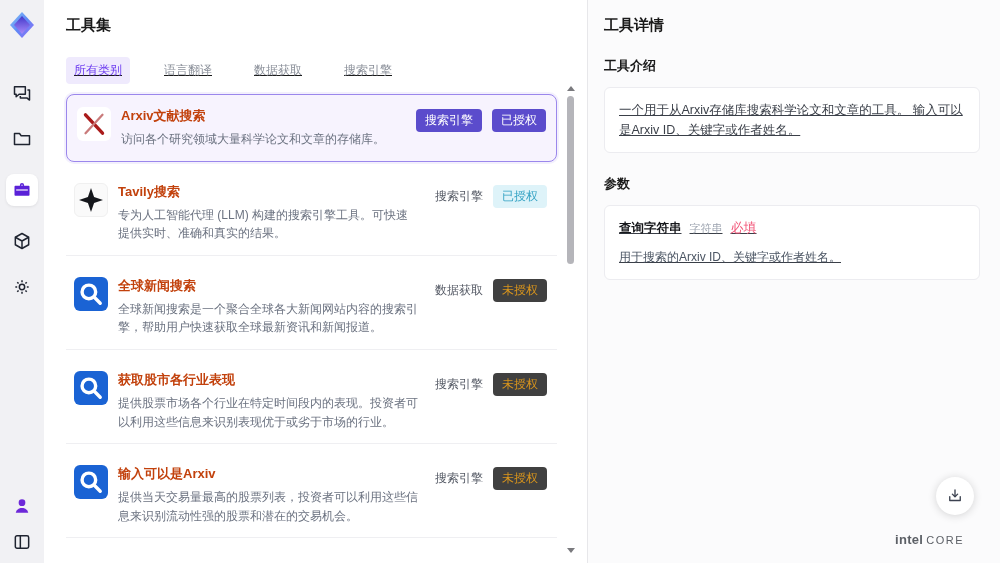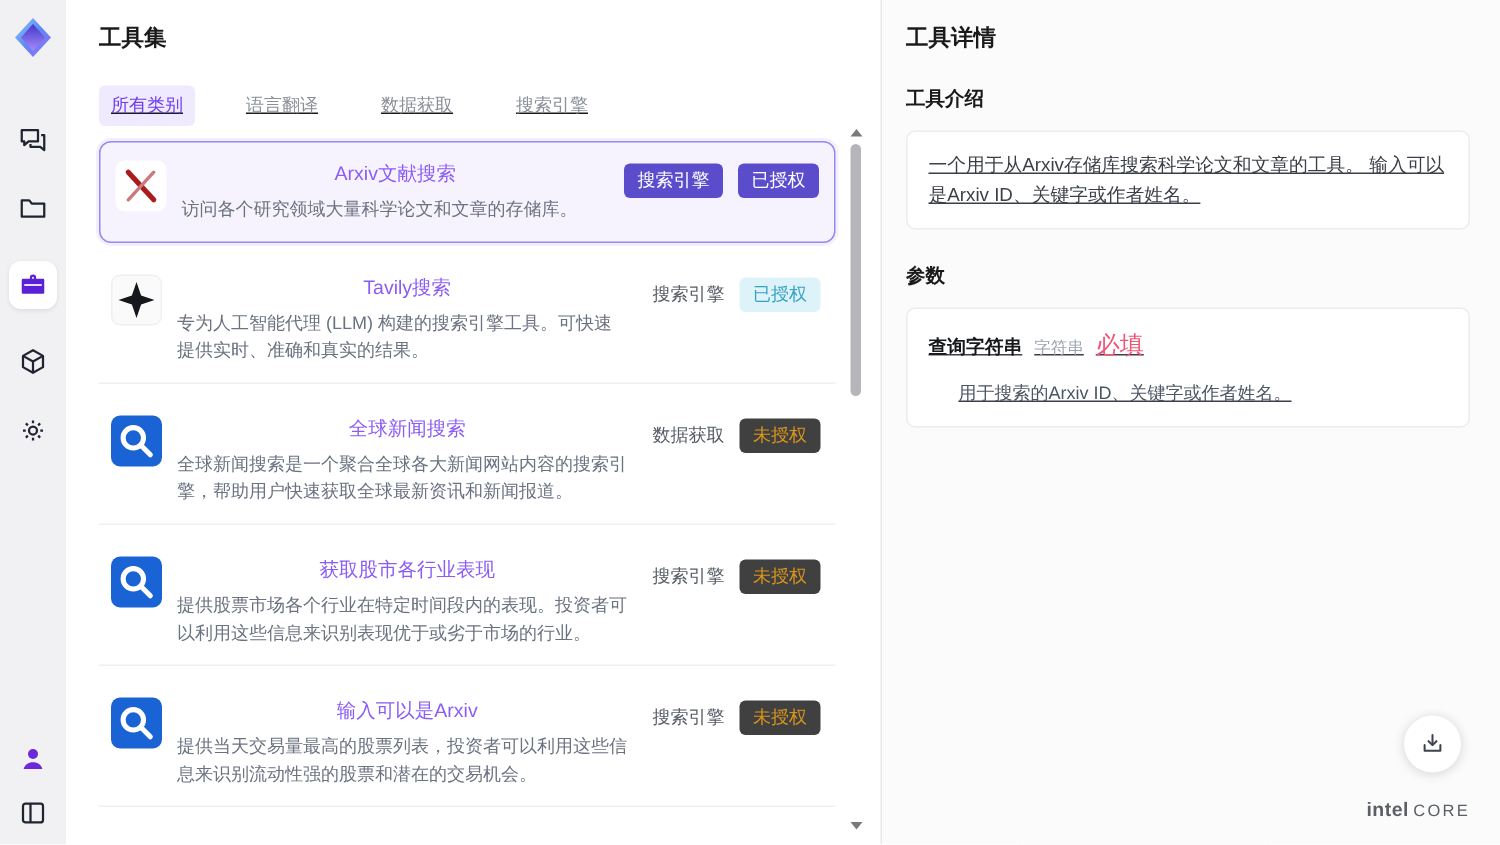--- a/index.html
+++ b/index.html
@@ -32,21 +32,21 @@
   .card { display:flex; align-items:flex-start; gap:10px; padding:12px 10px 12px 8px;
     border-bottom:1px solid #efeff2; margin-bottom:9px; cursor:pointer; background:#fff; }
   .card.selected { border:1px solid #9b87ec; background:#f7f3fe; border-radius:8px;
     box-shadow:0 0 0 2px rgba(155,135,236,.12); padding:12px 10px; }
   .tool-icon { width:34px; height:34px; border-radius:6px; flex-shrink:0; display:flex;
     align-items:center; justify-content:center; }
   .tool-icon.light { background:#fafafa; border:1px solid #f0f0f0; }
   .tool-icon.white { background:#fff; }
   .tool-icon.blue { background:#1a63d4; }
   .card-body { flex:1; min-width:0; }
-  .card-title { font-size:13px; font-weight:normal; color:#8b5cf6;text-align:center; }
+  .card-title { font-size:13px; font-weight:bold; color:#c2410c; }
   .card-desc { font-size:12px; color:#6b7280; line-height:1.55; margin-top:5px; max-width:300px; }
   .card-side { display:flex; align-items:center; gap:10px; margin-left:auto; flex-shrink:0; margin-top:2px; }
   .chip { font-size:12px; padding:3px 9px; border-radius:4px; white-space:nowrap; }
   .chip.solid { background:#5b4ccc; color:#fff; }
   .cat-text { font-size:12px; color:#565b66; white-space:nowrap; }
   .chip.ok { background:#def3f9; color:#35a3c4; }
   .chip.no { background:#404040; color:#d9951c; }
 
   
   .sb { position:absolute; right:12px; top:86px; bottom:10px; width:8px; }
@@ -57,27 +57,27 @@
 
   
   .detail-panel { flex:1; background:#fbfbfc; padding:16px 20px 0 16px; position:relative; }
   .detail-title { font-size:15px; font-weight:bold; }
   .section-h { font-size:13px; font-weight:bold; margin-top:22px; }
   .info-box { background:#fff; border:1px solid #ececf0; border-radius:6px; padding:12px 14px;
     margin-top:12px; font-size:12.5px; color:#3a3f48; line-height:1.6;text-decoration:underline; }
   .param-line { display:flex; align-items:baseline; gap:8px; }
   .param-name { font-size:12.5px; font-weight:bold; color:#17181c; }
   .param-type { font-size:11px; color:#9ca3af; }
-  .param-req { font-size:16px; color:#f25477; }
-  .param-desc { font-size:12px; color:#4b5563; margin-top:9px;margin-left:20px; }
+  .param-req { font-size:13px; color:#f25477; }
+  .param-desc { font-size:12px; color:#4b5563; margin-top:9px; }
 
   .fab { position:absolute; right:26px; bottom:48px; width:38px; height:38px; border-radius:50%;
     background:#fff; box-shadow:0 1px 8px rgba(0,0,0,.16); display:flex; align-items:center;
     justify-content:center; cursor:pointer; color:#3c4250; }
-  .brand { position:absolute; right:20px; bottom:16px; display:flex; align-items:baseline; gap:3px; color:#5c6066; }
+  .brand { position:absolute; right:36px; bottom:16px; display:flex; align-items:baseline; gap:3px; color:#5c6066; }
   .brand .b1 { font-size:13px; font-weight:bold; letter-spacing:.3px; }
   .brand .b2 { font-size:11px; text-transform:uppercase; letter-spacing:1.5px; }
 </style>
 </head>
 <body>
 
 <div class="app">
 
   <div class="rail">
     <div class="logo">

